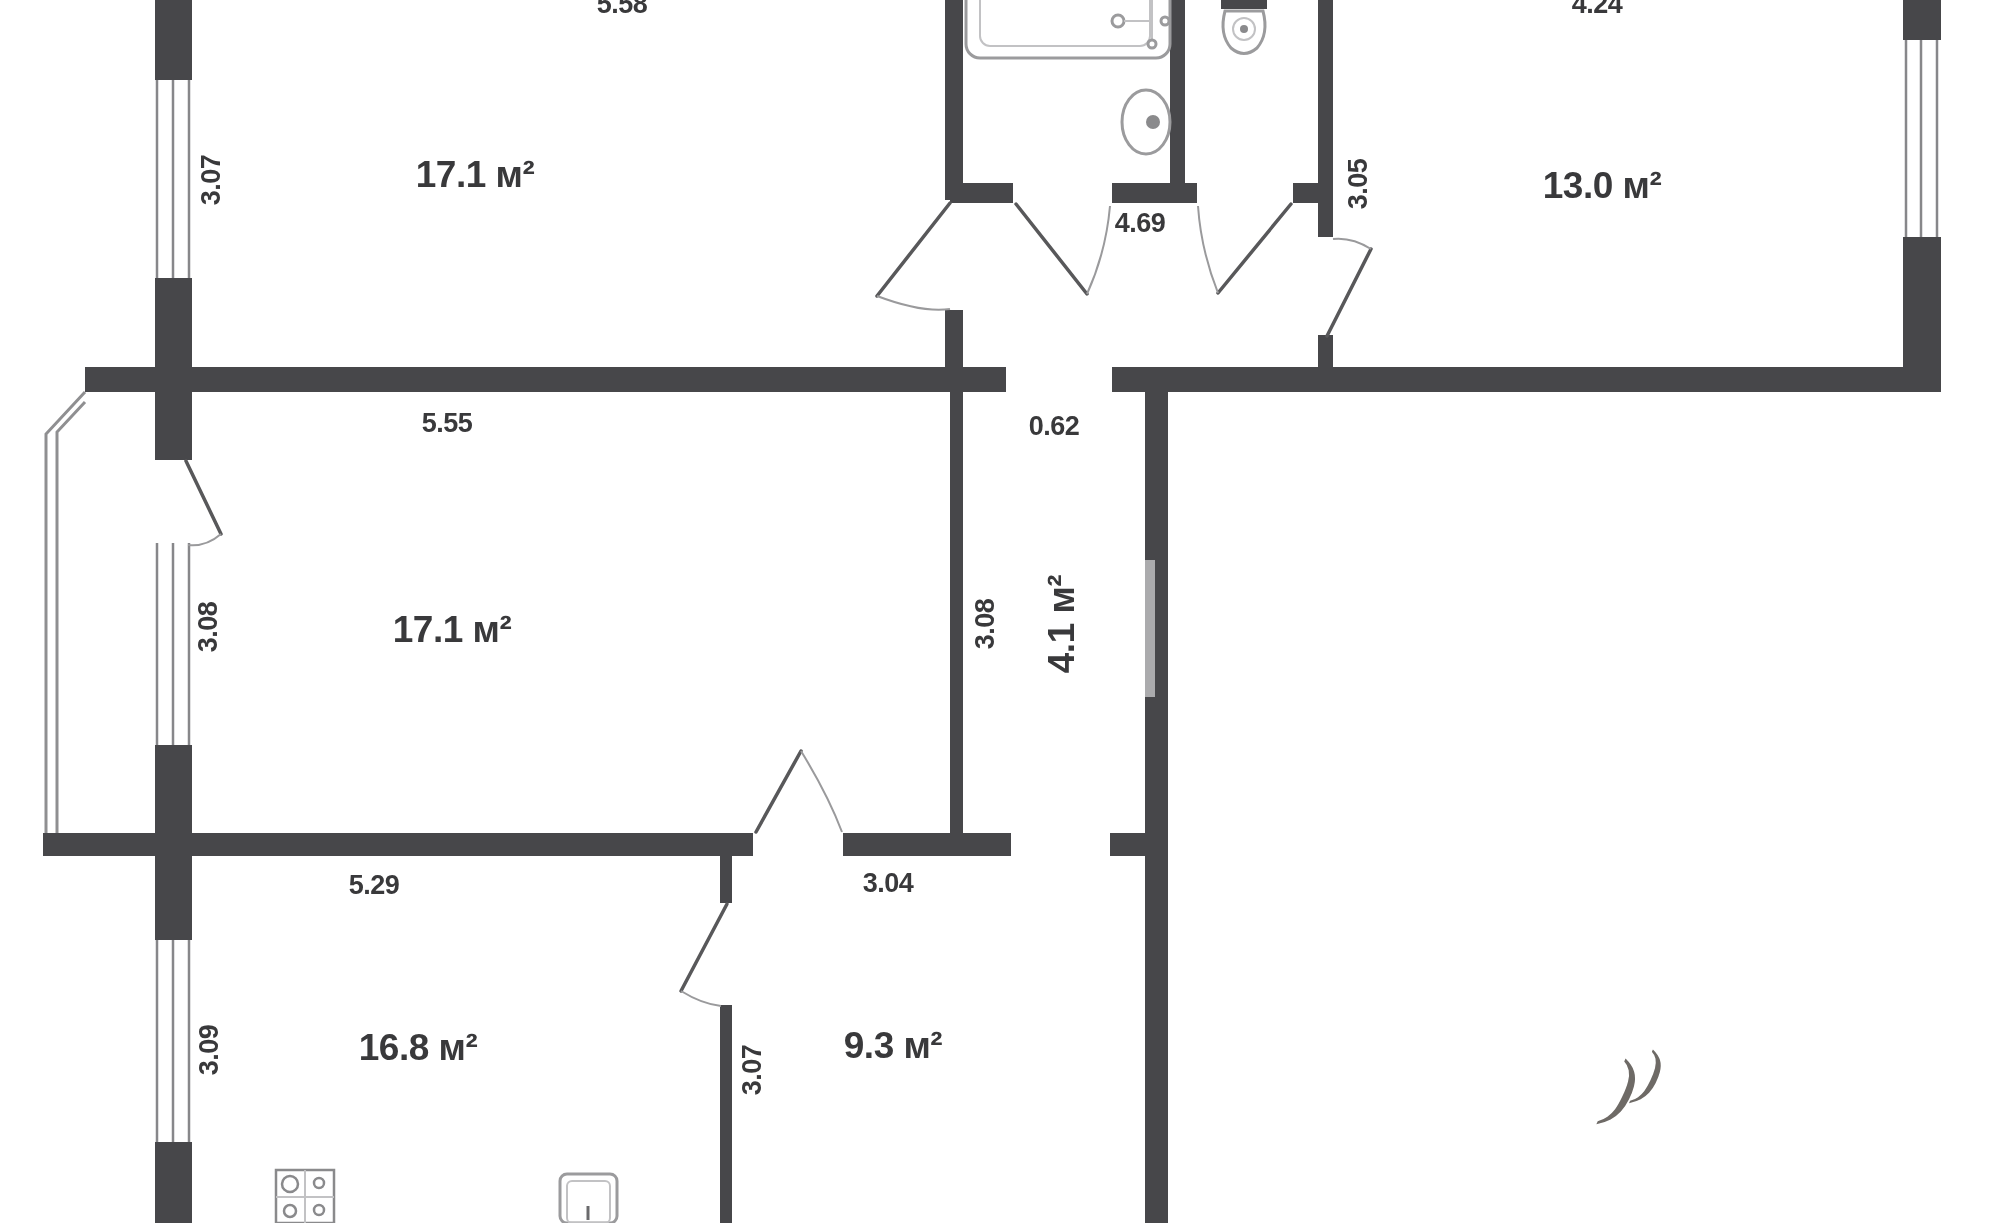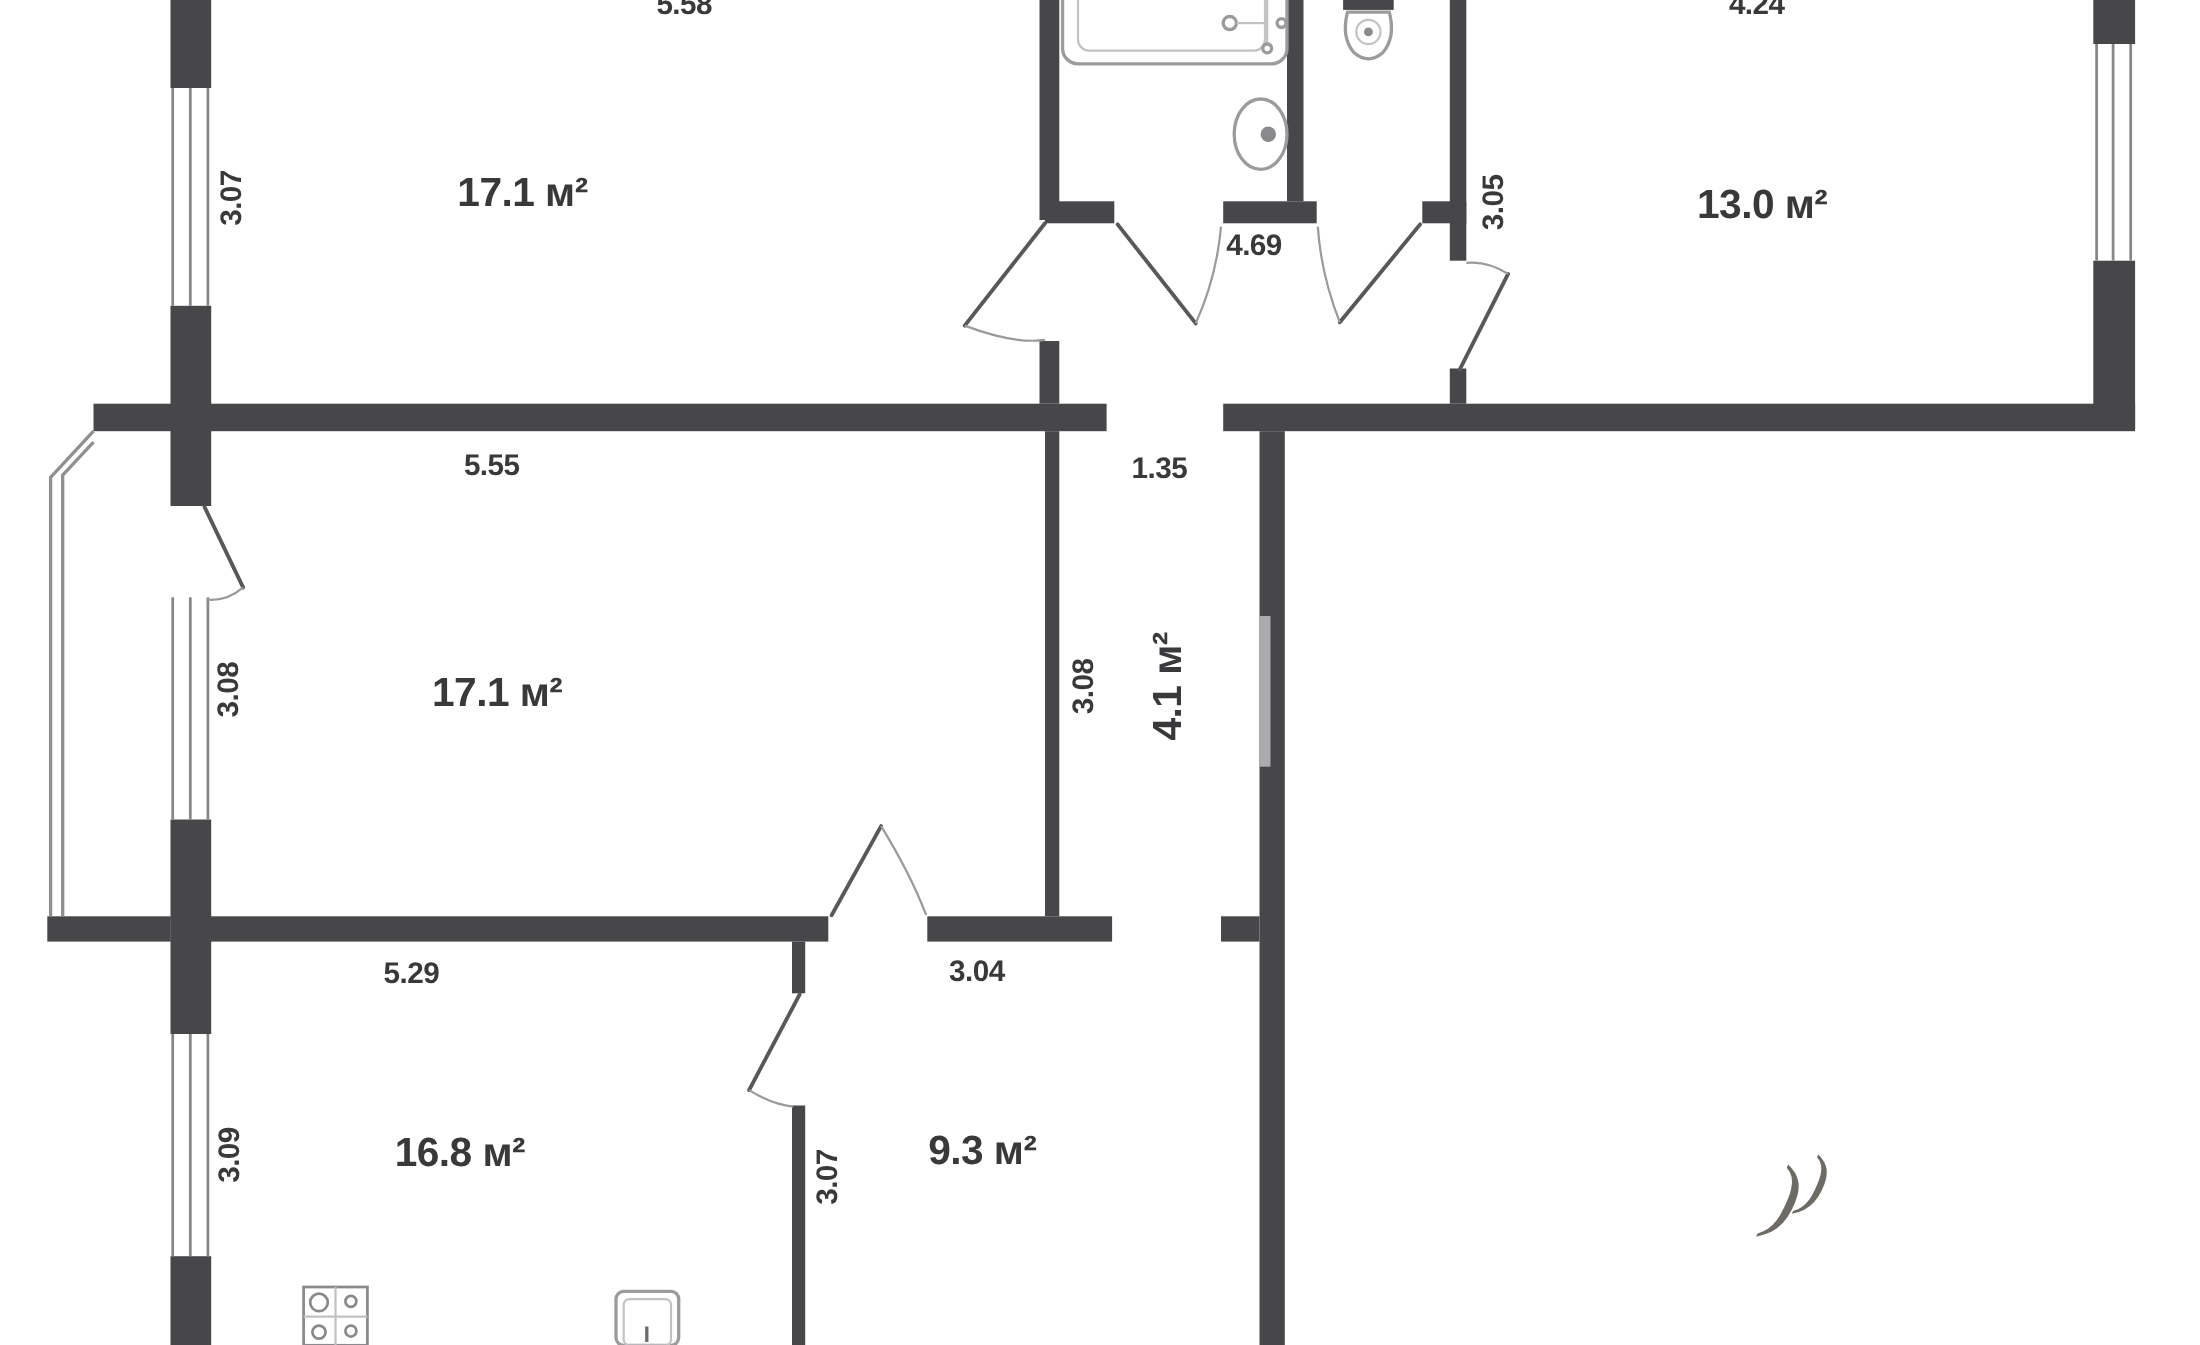--- a/index.html
+++ b/index.html
@@ -162,21 +162,21 @@
 
 <div id="labels">
     <div class="label dim" style="left: 622px; top: 4px; transform: translate(-50%, -50%);">5.58</div>
     <div class="label room" style="left: 475px; top: 175px; transform: translate(-50%, -50%);">17.1 м²</div>
     <div class="label dim" style="left: 211px; top: 180px; transform: translate(-50%, -50%) rotate(-90deg);">3.07</div>
     <div class="label dim" style="left: 1140px; top: 223px; transform: translate(-50%, -50%);">4.69</div>
     <div class="label dim" style="left: 1358px; top: 184px; transform: translate(-50%, -50%) rotate(-90deg);">3.05</div>
     <div class="label dim" style="left: 1597px; top: 4px; transform: translate(-50%, -50%);">4.24</div>
     <div class="label room" style="left: 1602px; top: 176px; transform: translate(-50%, -50%); margin-top: 10px;">13.0 м²</div>
     <div class="label dim" style="left: 447px; top: 423px; transform: translate(-50%, -50%);">5.55</div>
-    <div class="label dim" style="left: 1054px; top: 426px; transform: translate(-50%, -50%);">1.35</div>
+    <div class="label dim" style="left: 1054px; top: 426px; transform: translate(-50%, -50%);">0.62</div>
     <div class="label room" style="left: 452px; top: 630px; transform: translate(-50%, -50%);">17.1 м²</div>
     <div class="label dim" style="left: 208px; top: 627px; transform: translate(-50%, -50%) rotate(-90deg);">3.08</div>
     <div class="label dim" style="left: 985px; top: 624px; transform: translate(-50%, -50%) rotate(-90deg);">3.08</div>
     <div class="label room" style="left: 1062px; top: 624px; transform: translate(-50%, -50%) rotate(-90deg);">4.1 м²</div>
     <div class="label dim" style="left: 374px; top: 885px; transform: translate(-50%, -50%);">5.29</div>
     <div class="label dim" style="left: 888px; top: 883px; transform: translate(-50%, -50%); text-align: center;">3.04</div>
     <div class="label dim" style="left: 209px; top: 1050px; transform: translate(-50%, -50%) rotate(-90deg);">3.09</div>
     <div class="label room" style="left: 418px; top: 1048px; transform: translate(-50%, -50%);">16.8 м²</div>
     <div class="label dim" style="left: 752px; top: 1070px; transform: translate(-50%, -50%) rotate(-90deg);">3.07</div>
     <div class="label room" style="left: 893px; top: 1046px; transform: translate(-50%, -50%);">9.3 м²</div>

